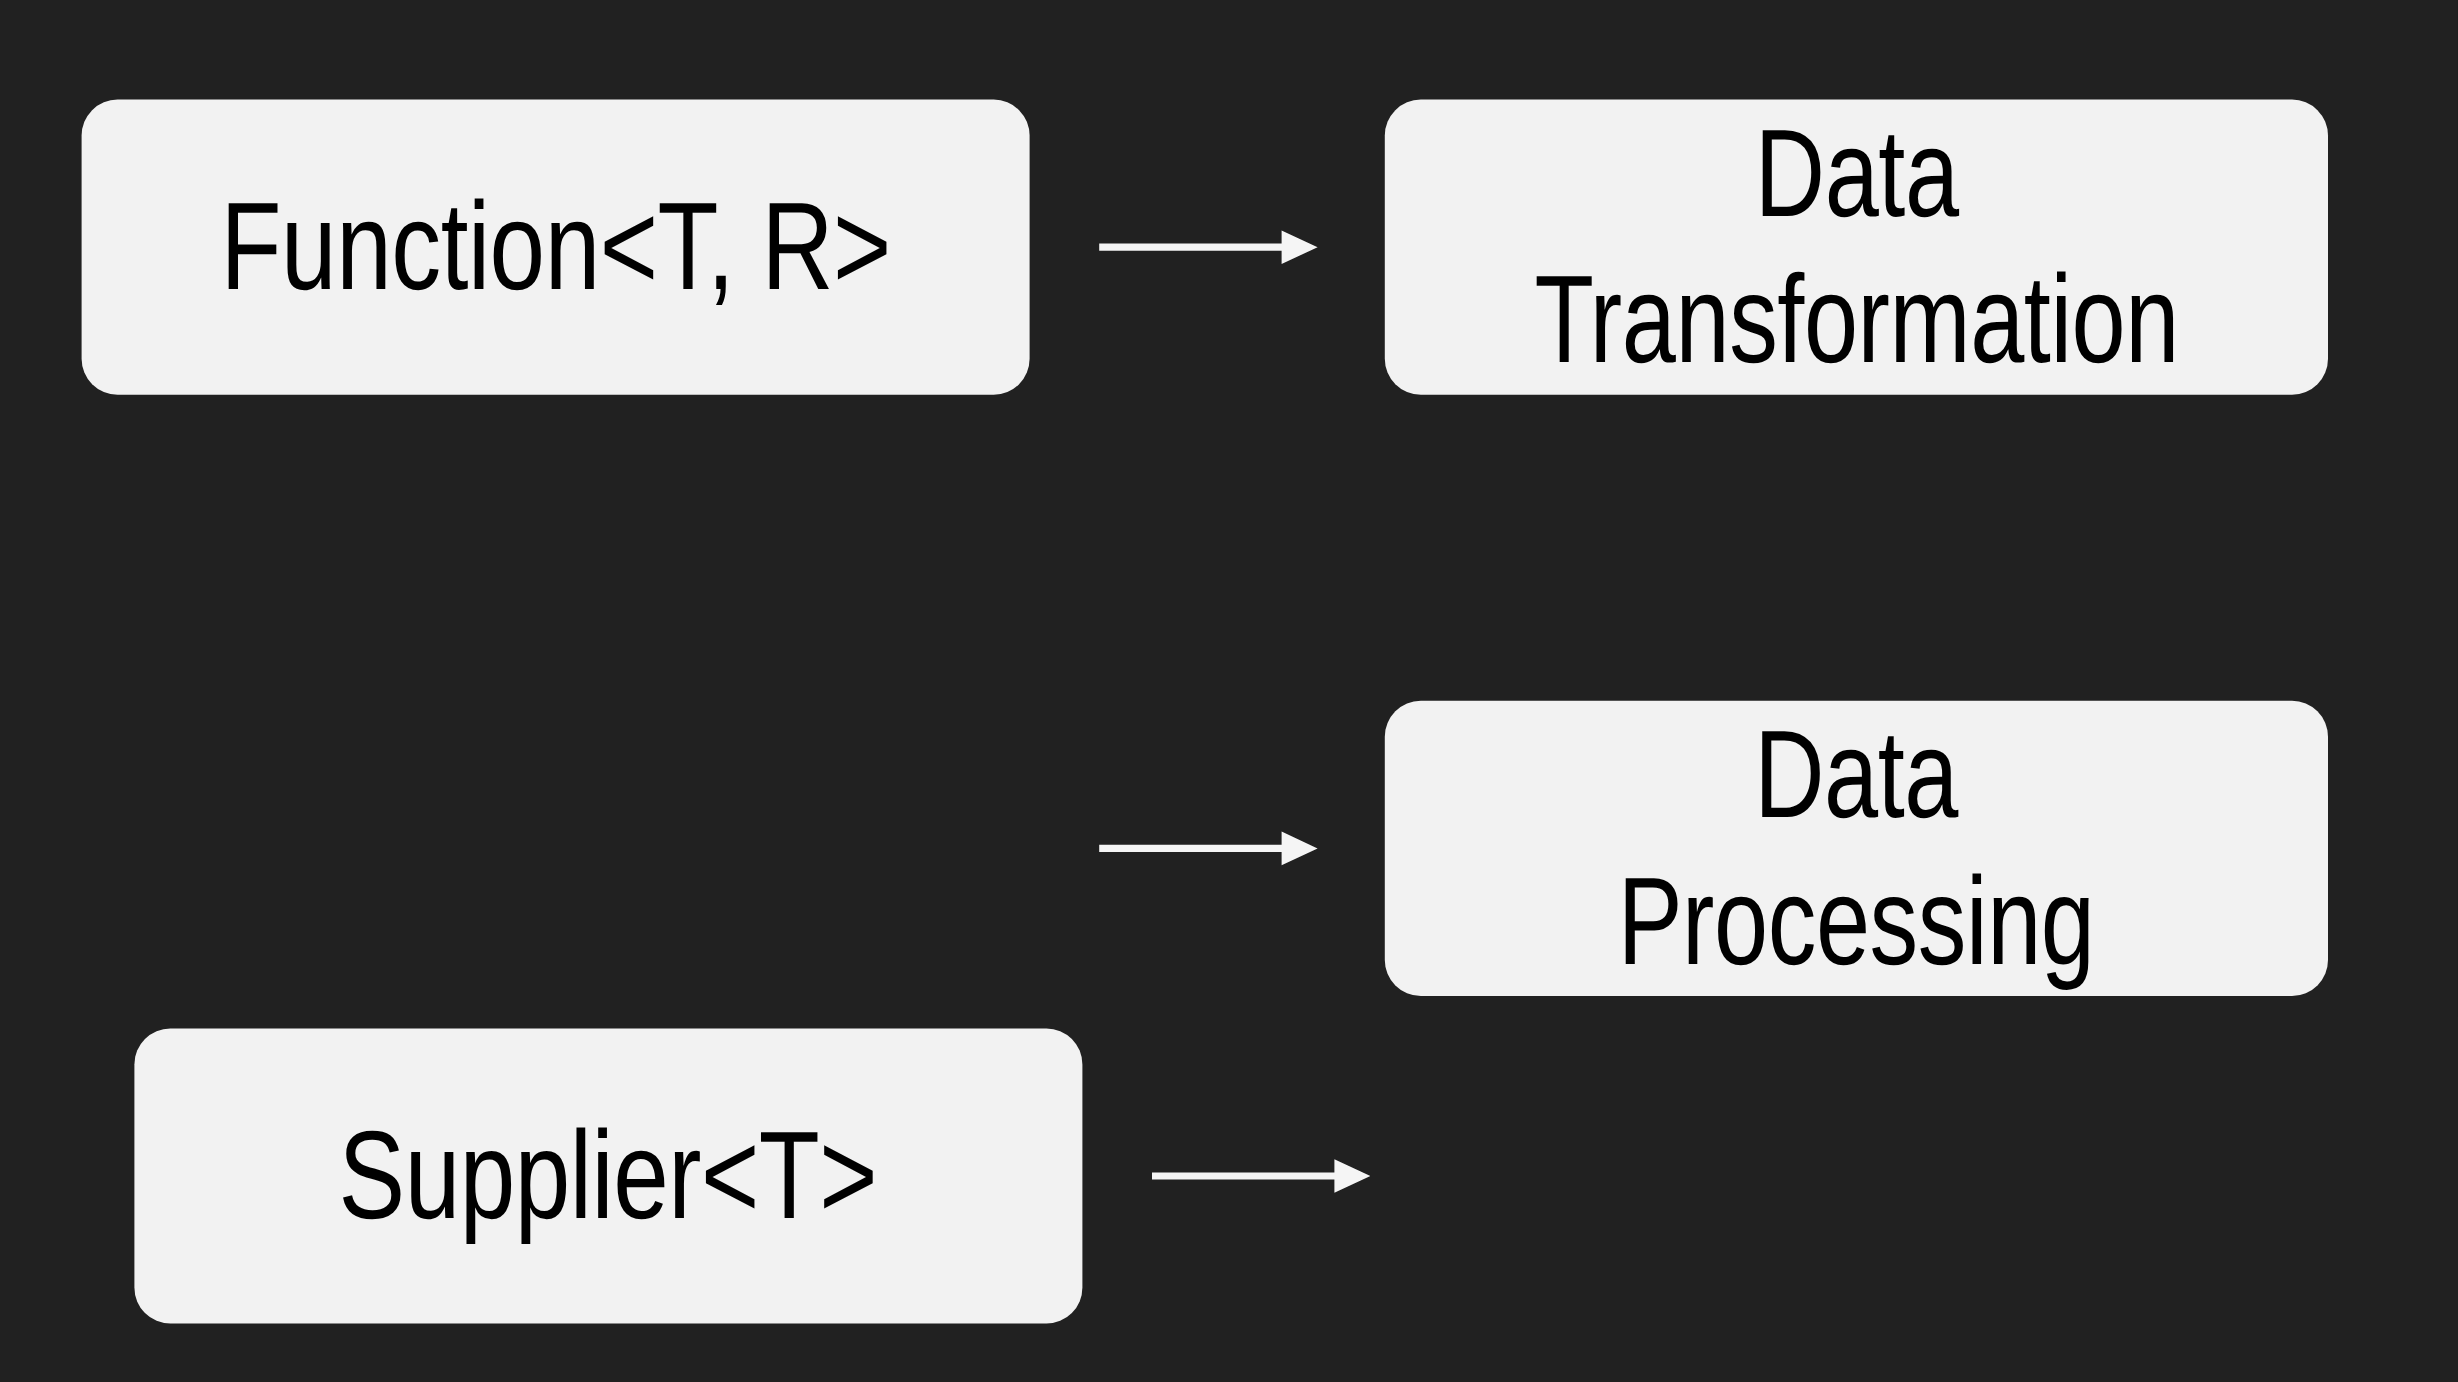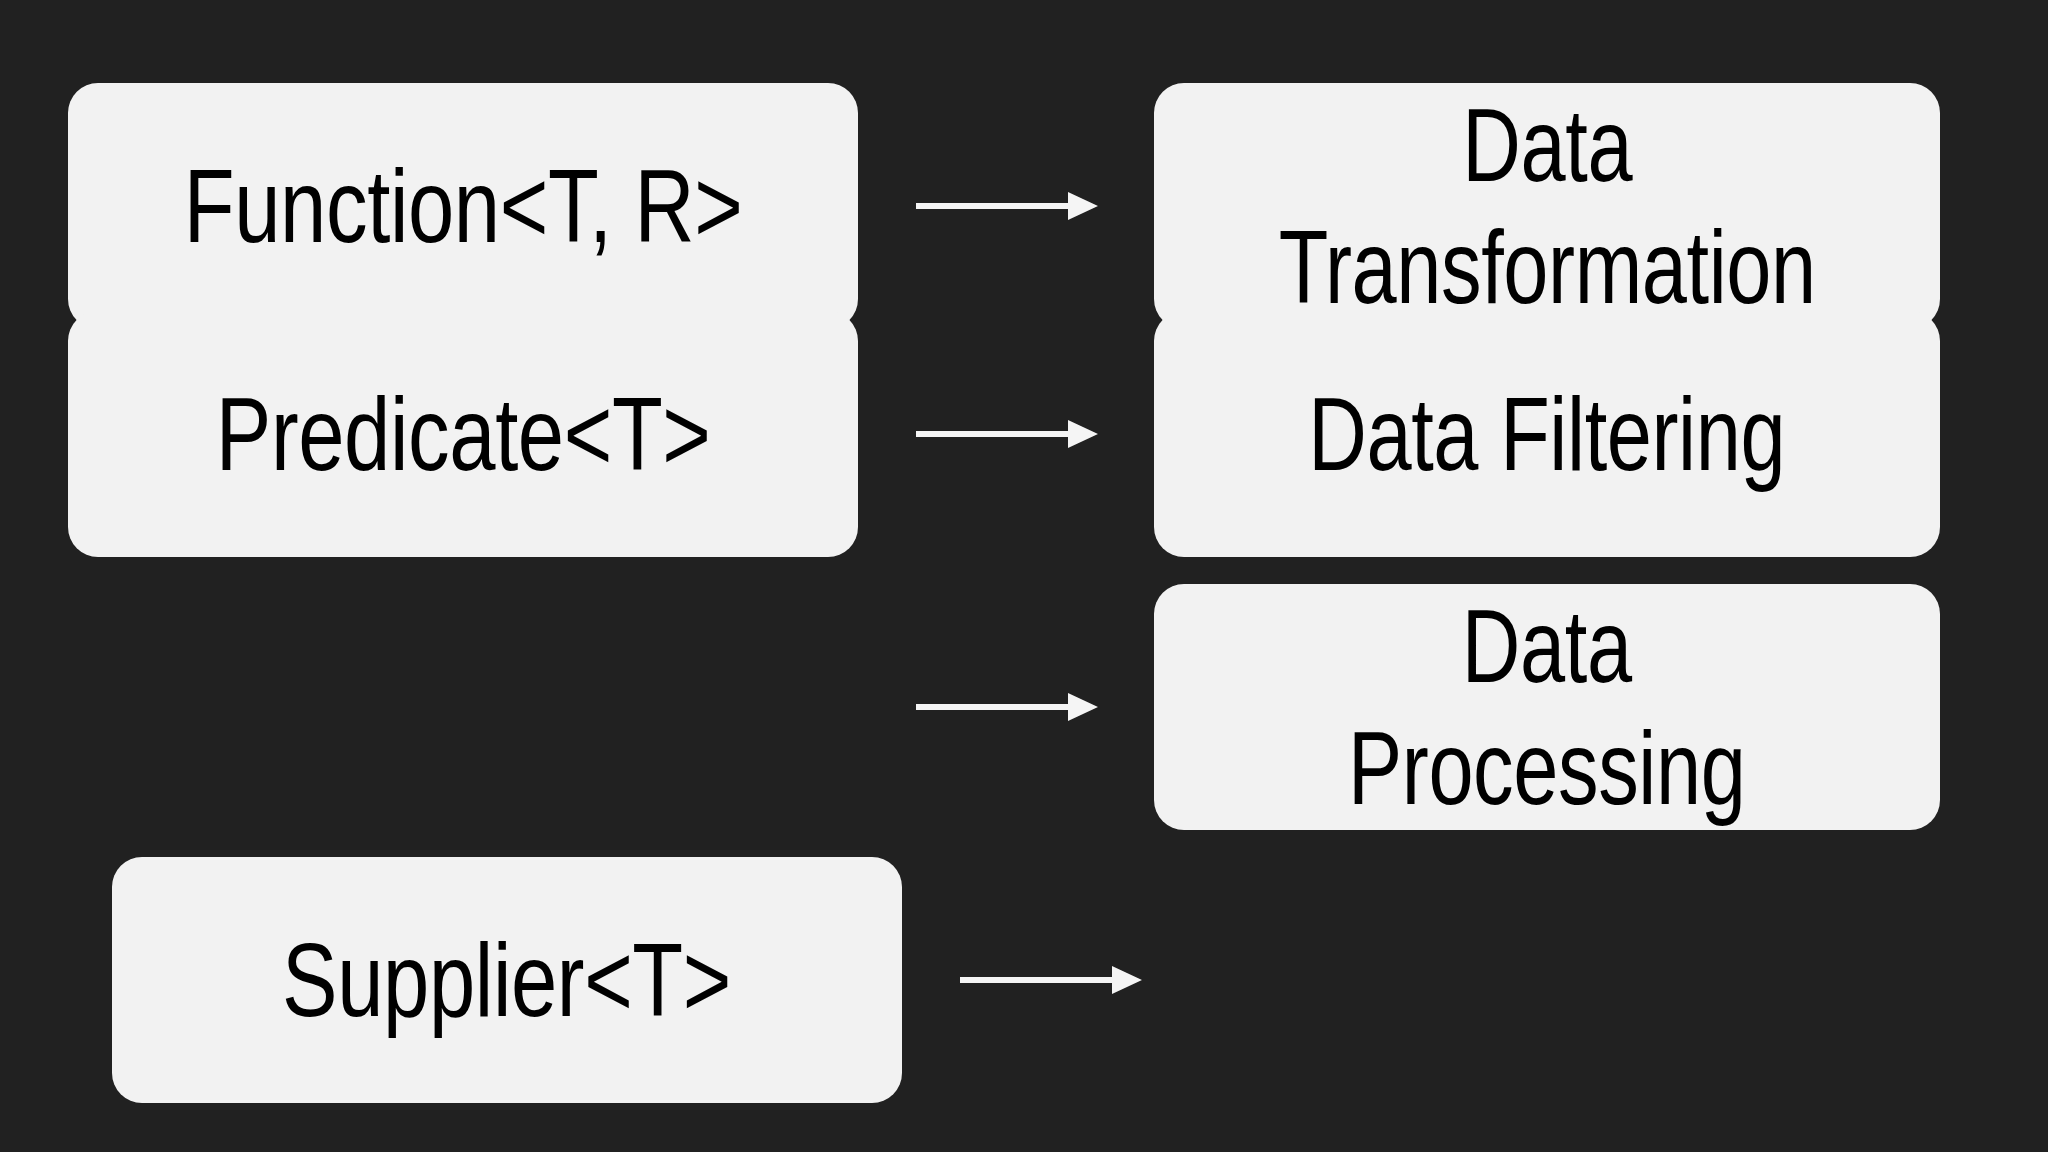--- a/index.html
+++ b/index.html
@@ -101,33 +101,20 @@
       <svg viewBox="0 0 190 48" xmlns="http://www.w3.org/2000/svg" aria-hidden="true">
         <path d="M4 21 L156 21 L156 10 L186 24 L156 38 L156 27 L4 27 Z" fill="#f5f5f5"></path>
       </svg>
     </div>
     <div class="node node-target">
       <span class="node-label">Data
 Transformation</span>
     </div>
   </div>
 
-  <div class="row row-1">
-    <div class="node node-source">
-      <span class="node-label">Predicate&lt;T&gt;</span>
-    </div>
-    <div class="arrow">
-      <svg viewBox="0 0 190 48" xmlns="http://www.w3.org/2000/svg" aria-hidden="true">
-        <path d="M4 21 L156 21 L156 10 L186 24 L156 38 L156 27 L4 27 Z" fill="#f5f5f5"></path>
-      </svg>
-    </div>
-    <div class="node node-target">
-      <span class="node-label">Data Filtering</span>
-    </div>
-  </div>
 
   <div class="row row-2">
     <div class="arrow">
       <svg viewBox="0 0 190 48" xmlns="http://www.w3.org/2000/svg" aria-hidden="true">
         <path d="M4 21 L156 21 L156 10 L186 24 L156 38 L156 27 L4 27 Z" fill="#f5f5f5"></path>
       </svg>
     </div>
     <div class="node node-target">
       <span class="node-label">Data
 Processing</span>

